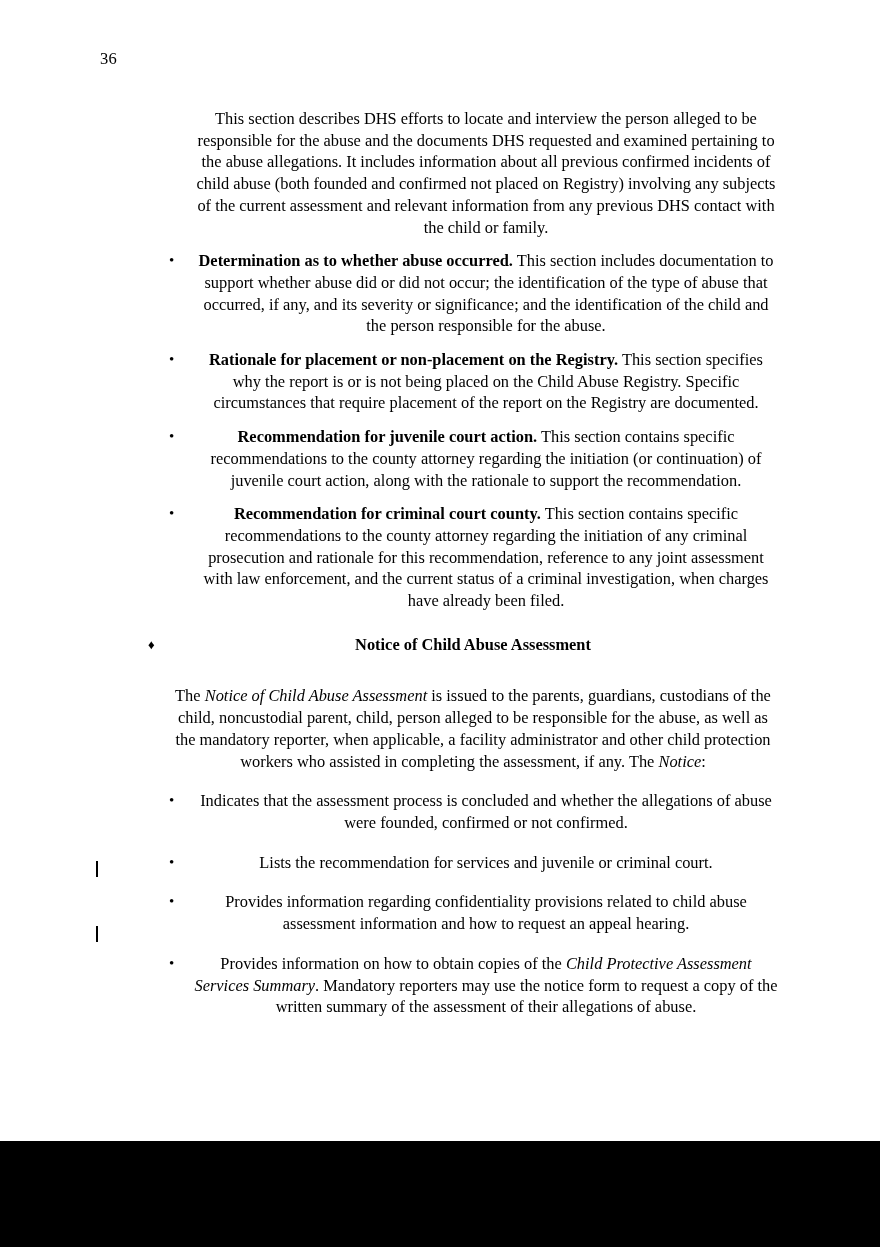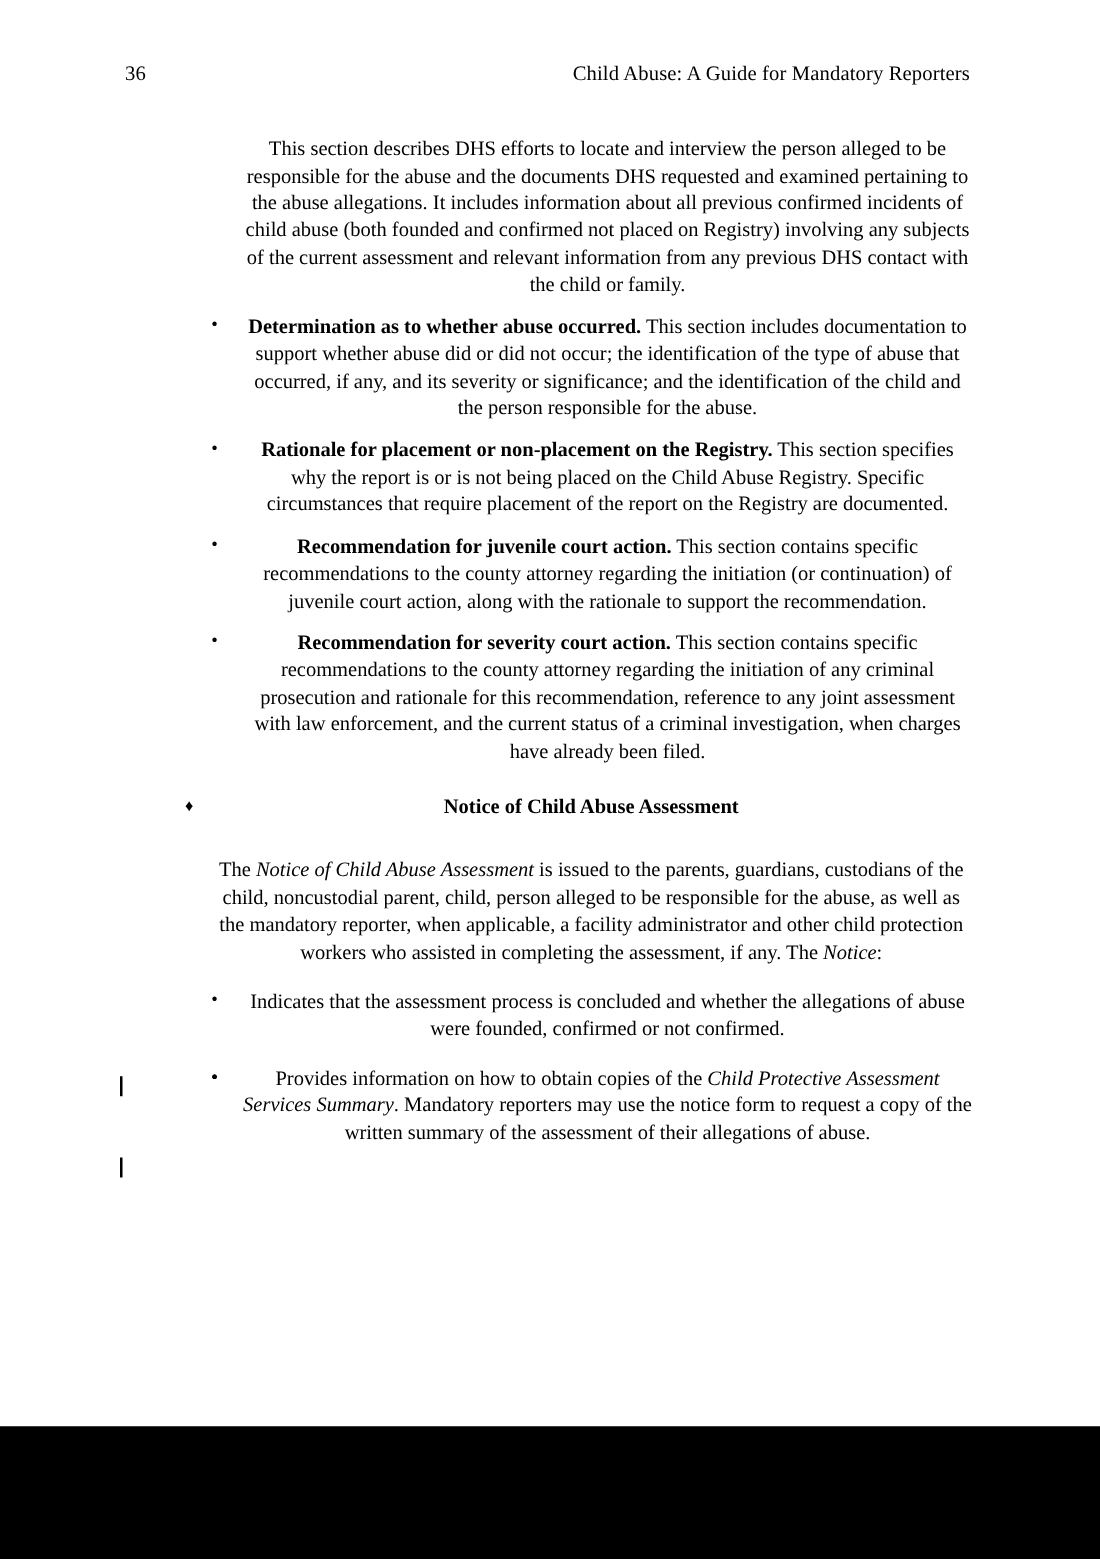--- a/index.html
+++ b/index.html
@@ -125,21 +125,20 @@
     background: #000000;
   }
 </style>
 </head>
 <body>
 
 <div id="page">
 
   <div id="page-header">
     <span class="page-num">36</span>
-    <span class="doc-title">Child Abuse:  A Guide for Mandatory Reporters</span>
   </div>
 
   <div id="content">
 
     <p class="para-indent">This section describes DHS efforts to locate and interview the person alleged to be responsible for the abuse and the documents DHS requested and examined pertaining to the abuse allegations.  It includes information about all previous confirmed incidents of child abuse (both founded and confirmed not placed on Registry) involving any subjects of the current assessment and relevant information from any previous DHS contact with the child or family.</p>
 
     <ul class="blist">
       <li>
         <span class="bullet">•</span>
         <b>Determination as to whether abuse occurred.</b><span>  This section includes documentation to support whether abuse did or did not occur; the identification of the type of abuse that occurred, if any, and its severity or significance; and the identification of the child and the person responsible for the abuse.</span>
@@ -147,43 +146,43 @@
       <li>
         <span class="bullet">•</span>
         <b>Rationale for placement or non-placement on the Registry.</b><span>  This section specifies why the report is or is not being placed on the Child Abuse Registry.  Specific circumstances that require placement of the report on the Registry are documented.</span>
       </li>
       <li>
         <span class="bullet">•</span>
         <b>Recommendation for juvenile court action.</b><span>  This section contains specific recommendations to the county attorney regarding the initiation (or continuation) of juvenile court action, along with the rationale to support the recommendation.</span>
       </li>
       <li>
         <span class="bullet">•</span>
-        <b>Recommendation for severity court action.</b><span>  This section contains specific recommendations to the county attorney regarding the initiation of any criminal prosecution and rationale for this recommendation, reference to any joint assessment with law enforcement, and the current status of a criminal investigation, when charges have already been filed.</span>
+        <b>Recommendation for criminal court county.</b><span>  This section contains specific recommendations to the county attorney regarding the initiation of any criminal prosecution and rationale for this recommendation, reference to any joint assessment with law enforcement, and the current status of a criminal investigation, when charges have already been filed.</span>
       </li>
     </ul>
 
     <div class="diamond-head">
       <span class="diamond">♦</span>
       <span>Notice of Child Abuse Assessment</span>
     </div>
 
     <p class="para-level1"><span>The </span><i>Notice of Child Abuse Assessment</i><span> is issued to the parents, guardians, custodians of the child, noncustodial parent, child, person alleged to be responsible for the abuse, as well as the mandatory reporter, when applicable, a facility administrator and other child protection workers who assisted in completing the assessment, if any.  The </span><i>Notice</i><span>:</span></p>
 
     <ul class="blist blist-notice">
       <li>
         <span class="bullet">•</span>
         <span>Indicates that the assessment process is concluded and whether the allegations of abuse were founded, confirmed or not confirmed.</span><i></i><span></span>
       </li>
       <li>
         <span class="bullet">•</span>
-        <i></i><span></span>
+        <span>Lists the recommendation for services and juvenile or criminal court.</span><i></i><span></span>
       </li>
       <li>
         <span class="bullet">•</span>
-        <i></i><span></span>
+        <span>Provides information regarding confidentiality provisions related to child abuse assessment information and how to request an appeal hearing.</span><i></i><span></span>
       </li>
       <li>
         <span class="bullet">•</span>
         <span>Provides information on how to obtain copies of the </span><i>Child Protective Assessment Services Summary</i><span>.  Mandatory reporters may use the notice form to request a copy of the written summary of the assessment of their allegations of abuse.</span>
       </li>
     </ul>
 
   </div>
 
   <div class="change-bar" id="change-bar-1"></div>

